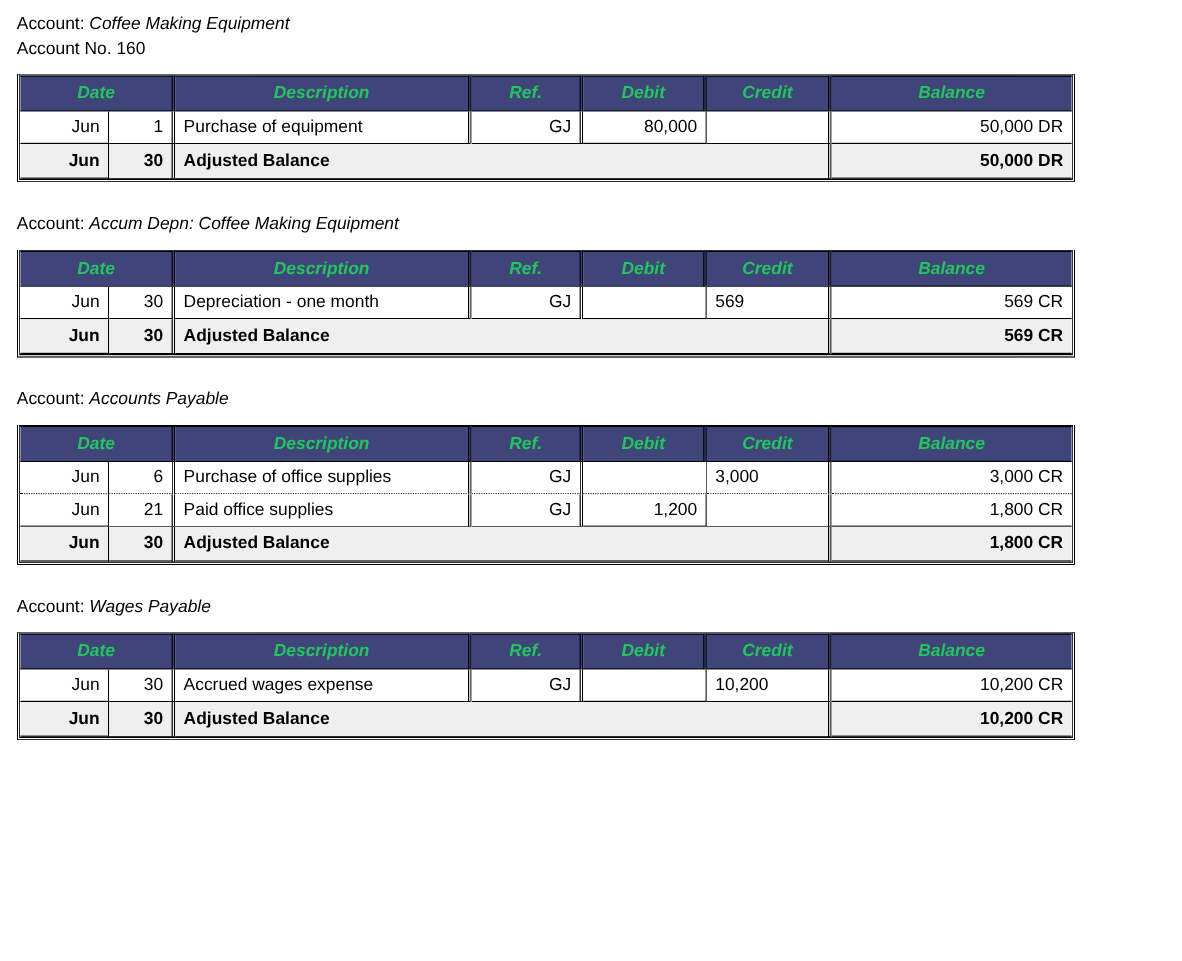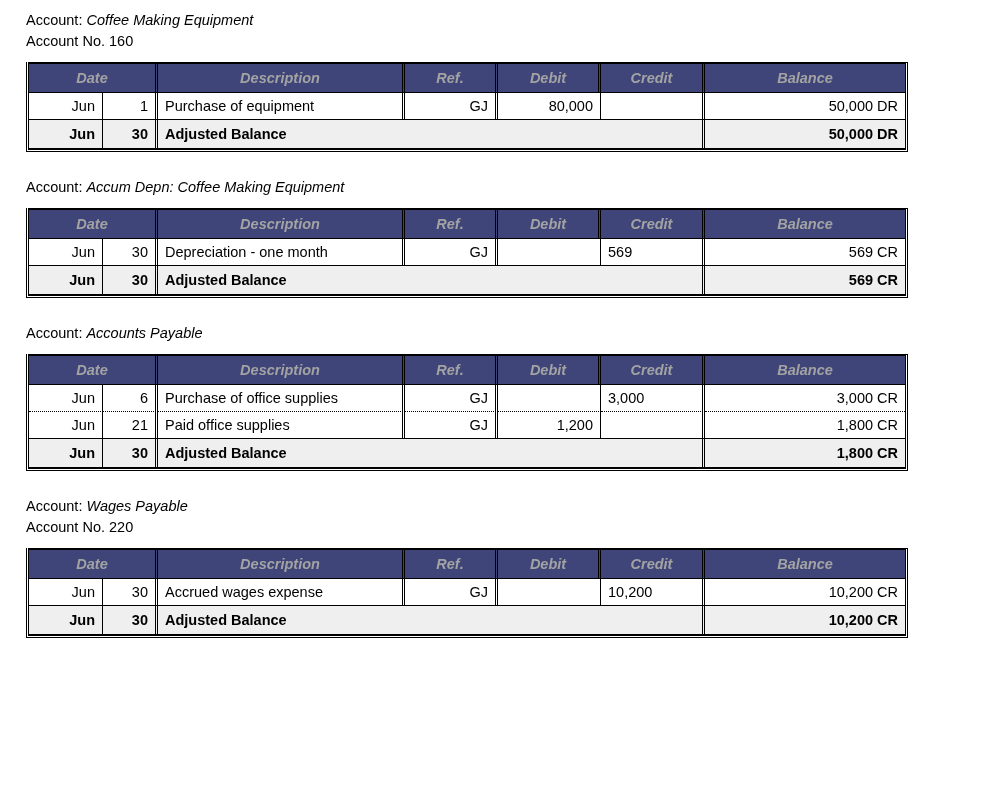--- a/index.html
+++ b/index.html
@@ -12,21 +12,20 @@
     width: 985px;
     height: 801px;
     font-family: "Liberation Sans", "DejaVu Sans", sans-serif;
     color: #000000;
     overflow: hidden;
   }
 
   .page {
     padding: 10px 0 0 14px;
     box-sizing: border-box;
-    margin-left: 12px;
   }
 
   
   .ledger-block {
     margin-bottom: 0;
   }
   .account-heading {
     font-size: 14.5px;
     line-height: 21px;
     white-space: nowrap;
@@ -65,21 +64,21 @@
   table.ledger col.c-day     { width: 55px; }
   table.ledger col.c-desc    { width: 247px; }
   table.ledger col.c-ref     { width: 93px; }
   table.ledger col.c-debit   { width: 103px; }
   table.ledger col.c-credit  { width: 104px; }
   table.ledger col.c-balance { width: 200px; }
 
   
   tr.head th {
     background: #3f4579;
-    color: #a3a3a3;
+    color: #22c55e;
     font-style: italic;
     font-weight: bold;
     font-size: 14.5px;
     padding: 6px 6px 6px 6px;
     height: 19px;
     border-top: 1px solid #000;
     border-bottom: 1px solid #000;
     border-right: 3px double #000;
     box-sizing: border-box;
     white-space: nowrap;
@@ -266,21 +265,20 @@
                 <td class="cell-day">30</td>
                 <td class="cell-merged" colspan="4">Adjusted Balance</td>
                 <td class="cell-balance">1,800 CR</td>
               </tr>
             </tbody>
           </table>
         </div>
       </div>
       <div class="ledger-block">
         <div class="account-heading"><span class="lbl">Account:</span> <span class="acct-name">Wages Payable</span></div>
-        <div class="account-number"><span>Account No.</span> <span>220</span></div>
         <div class="ledger-table-wrap">
           <table class="ledger">
             <colgroup>
               <col class="c-month">
               <col class="c-day">
               <col class="c-desc">
               <col class="c-ref">
               <col class="c-debit">
               <col class="c-credit">
               <col class="c-balance">

